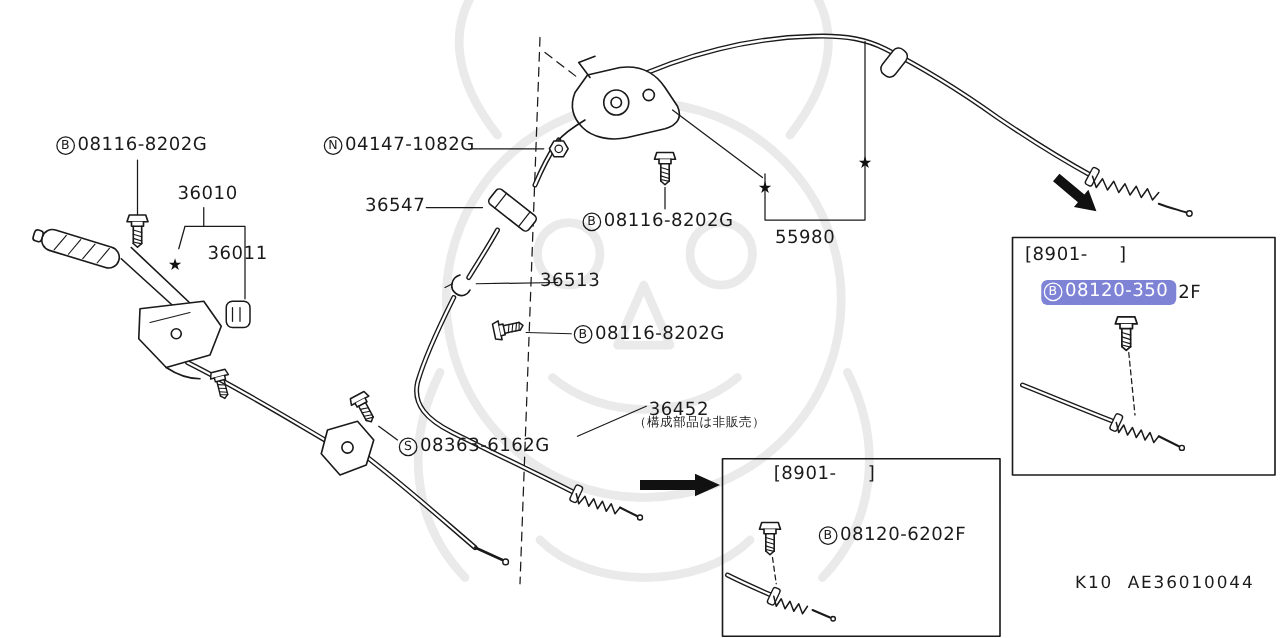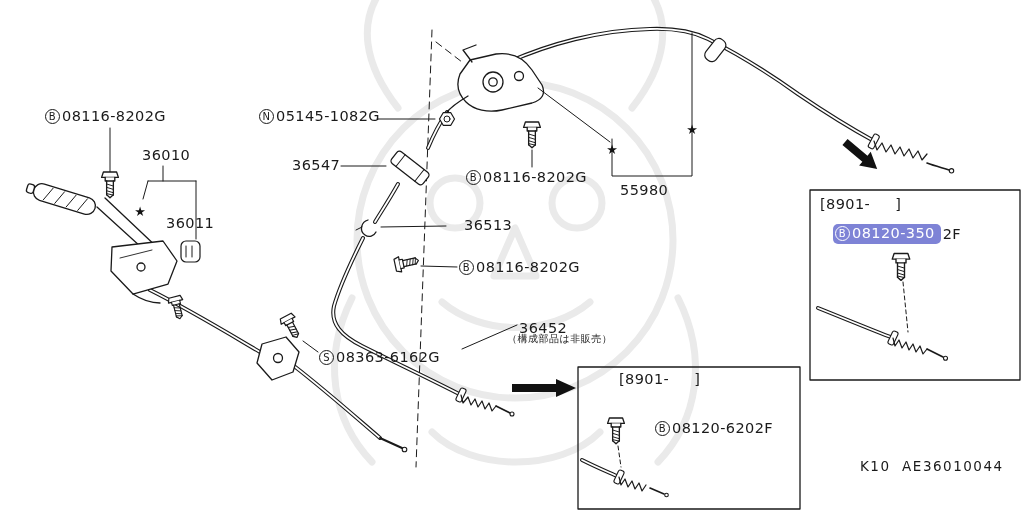--- a/index.html
+++ b/index.html
@@ -226,37 +226,37 @@
   </svg>
 
 
   <div class="lbl" style="left:45px; top:109px">
     <span class="circ">B</span>
     <span>08116-8202G</span>
   </div>
 
   <div class="lbl" style="left:142px; top:148px">36010</div>
 
-  <div class="lbl" style="left:166px; top:216px">36011</div>
+  <div class="lbl" style="left:166px; top:196px">36011</div>
 
   <div class="lbl" style="left:259px; top:109px">
     <span class="circ">N</span>
-    <span>05145-1082G</span>
+    <span>04147-1082G</span>
   </div>
 
   <div class="lbl" style="left:292px; top:158px">36547</div>
 
   <div class="lbl" style="left:466px; top:170px">
     <span class="circ">B</span>
     <span>08116-8202G</span>
   </div>
 
   <div class="lbl" style="left:620px; top:183px">55980</div>
 
-  <div class="lbl" style="left:464px; top:218px">36513</div>
+  <div class="lbl" style="left:432px; top:218px">36513</div>
 
   <div class="lbl" style="left:459px; top:260px">
     <span class="circ">B</span>
     <span>08116-8202G</span>
   </div>
 
   <div class="lbl" style="left:519px; top:321px">36452</div>
   <div class="sub" style="left:507px; top:335px">（構成部品は非販売）</div>
 
   <div class="lbl" style="left:319px; top:350px">

